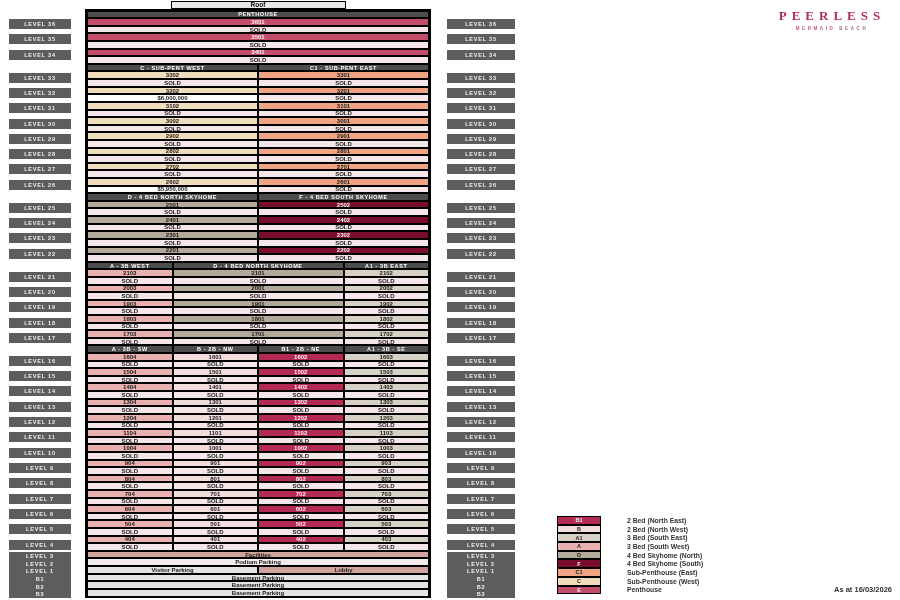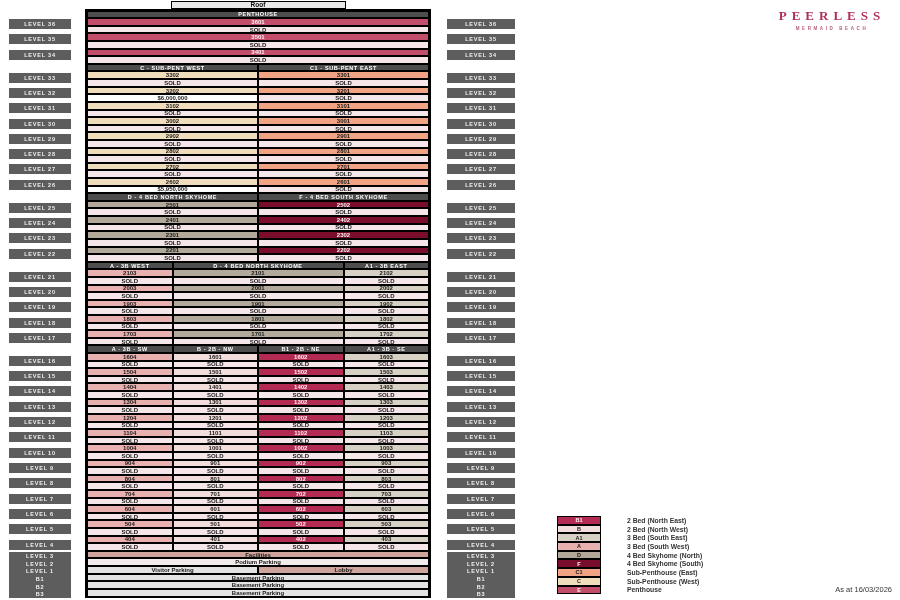--- a/index.html
+++ b/index.html
@@ -41,21 +41,21 @@
   .lg-label{height:8.7px;font-size:6.8px;font-weight:bold;color:#333;
             display:flex;align-items:center;white-space:nowrap;}
 
   
   #logo{position:absolute;top:8px;left:770px;width:124px;text-align:center;}
   #logo-title{font-family:"Liberation Serif",serif;color:#b03058;font-size:13px;
               letter-spacing:5px;font-weight:bold;}
   #logo-sub{font-size:4.5px;letter-spacing:2.6px;color:#b5607b;margin-top:2px;
             font-weight:bold;}
 
-  #as-at{position:absolute;right:8px;bottom:6px;font-size:7.5px;font-weight:normal;color:#333;}
+  #as-at{position:absolute;right:8px;bottom:6px;font-size:7.5px;font-weight:bold;color:#333;}
 </style>
 </head>
 <body>
 
 <div class="rail" id="left-rail">
     <div class="slot" style="flex: 2 1 0%;"></div>
     <div class="slot" style="flex: 2 1 0%;">
       <div class="lvl-box">LEVEL 36</div>
     </div>
     <div class="slot" style="flex: 2 1 0%;">

